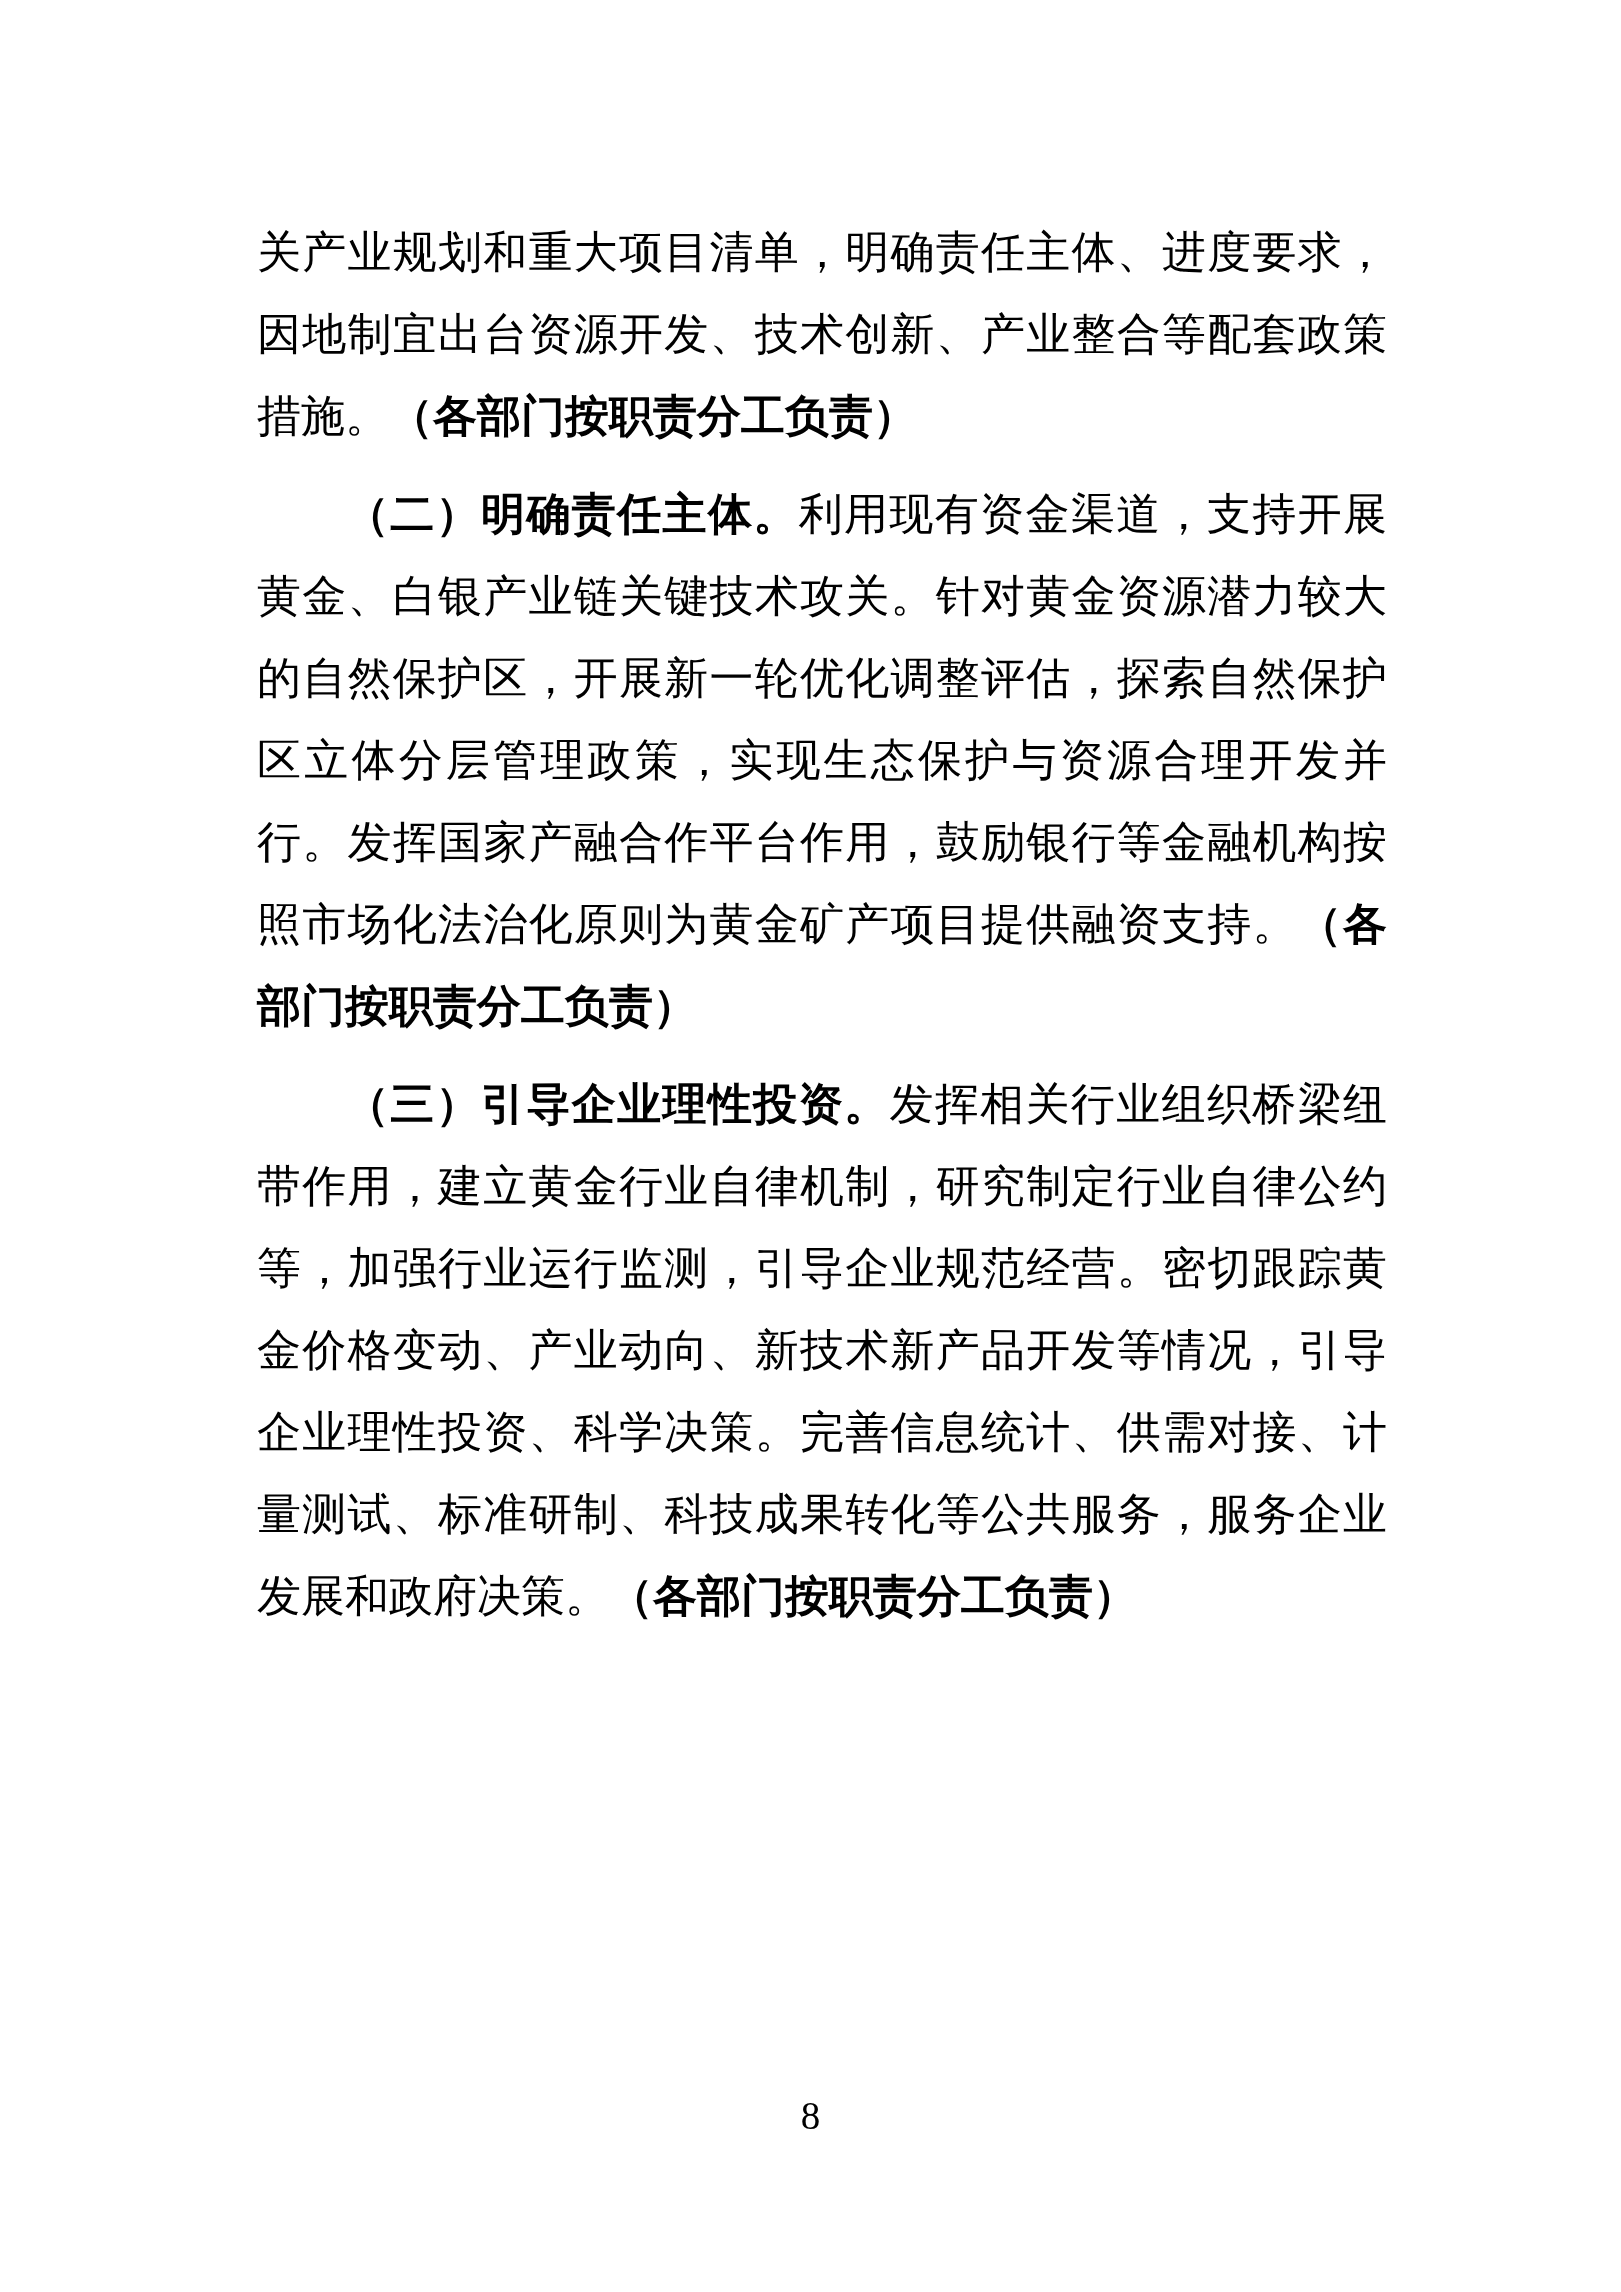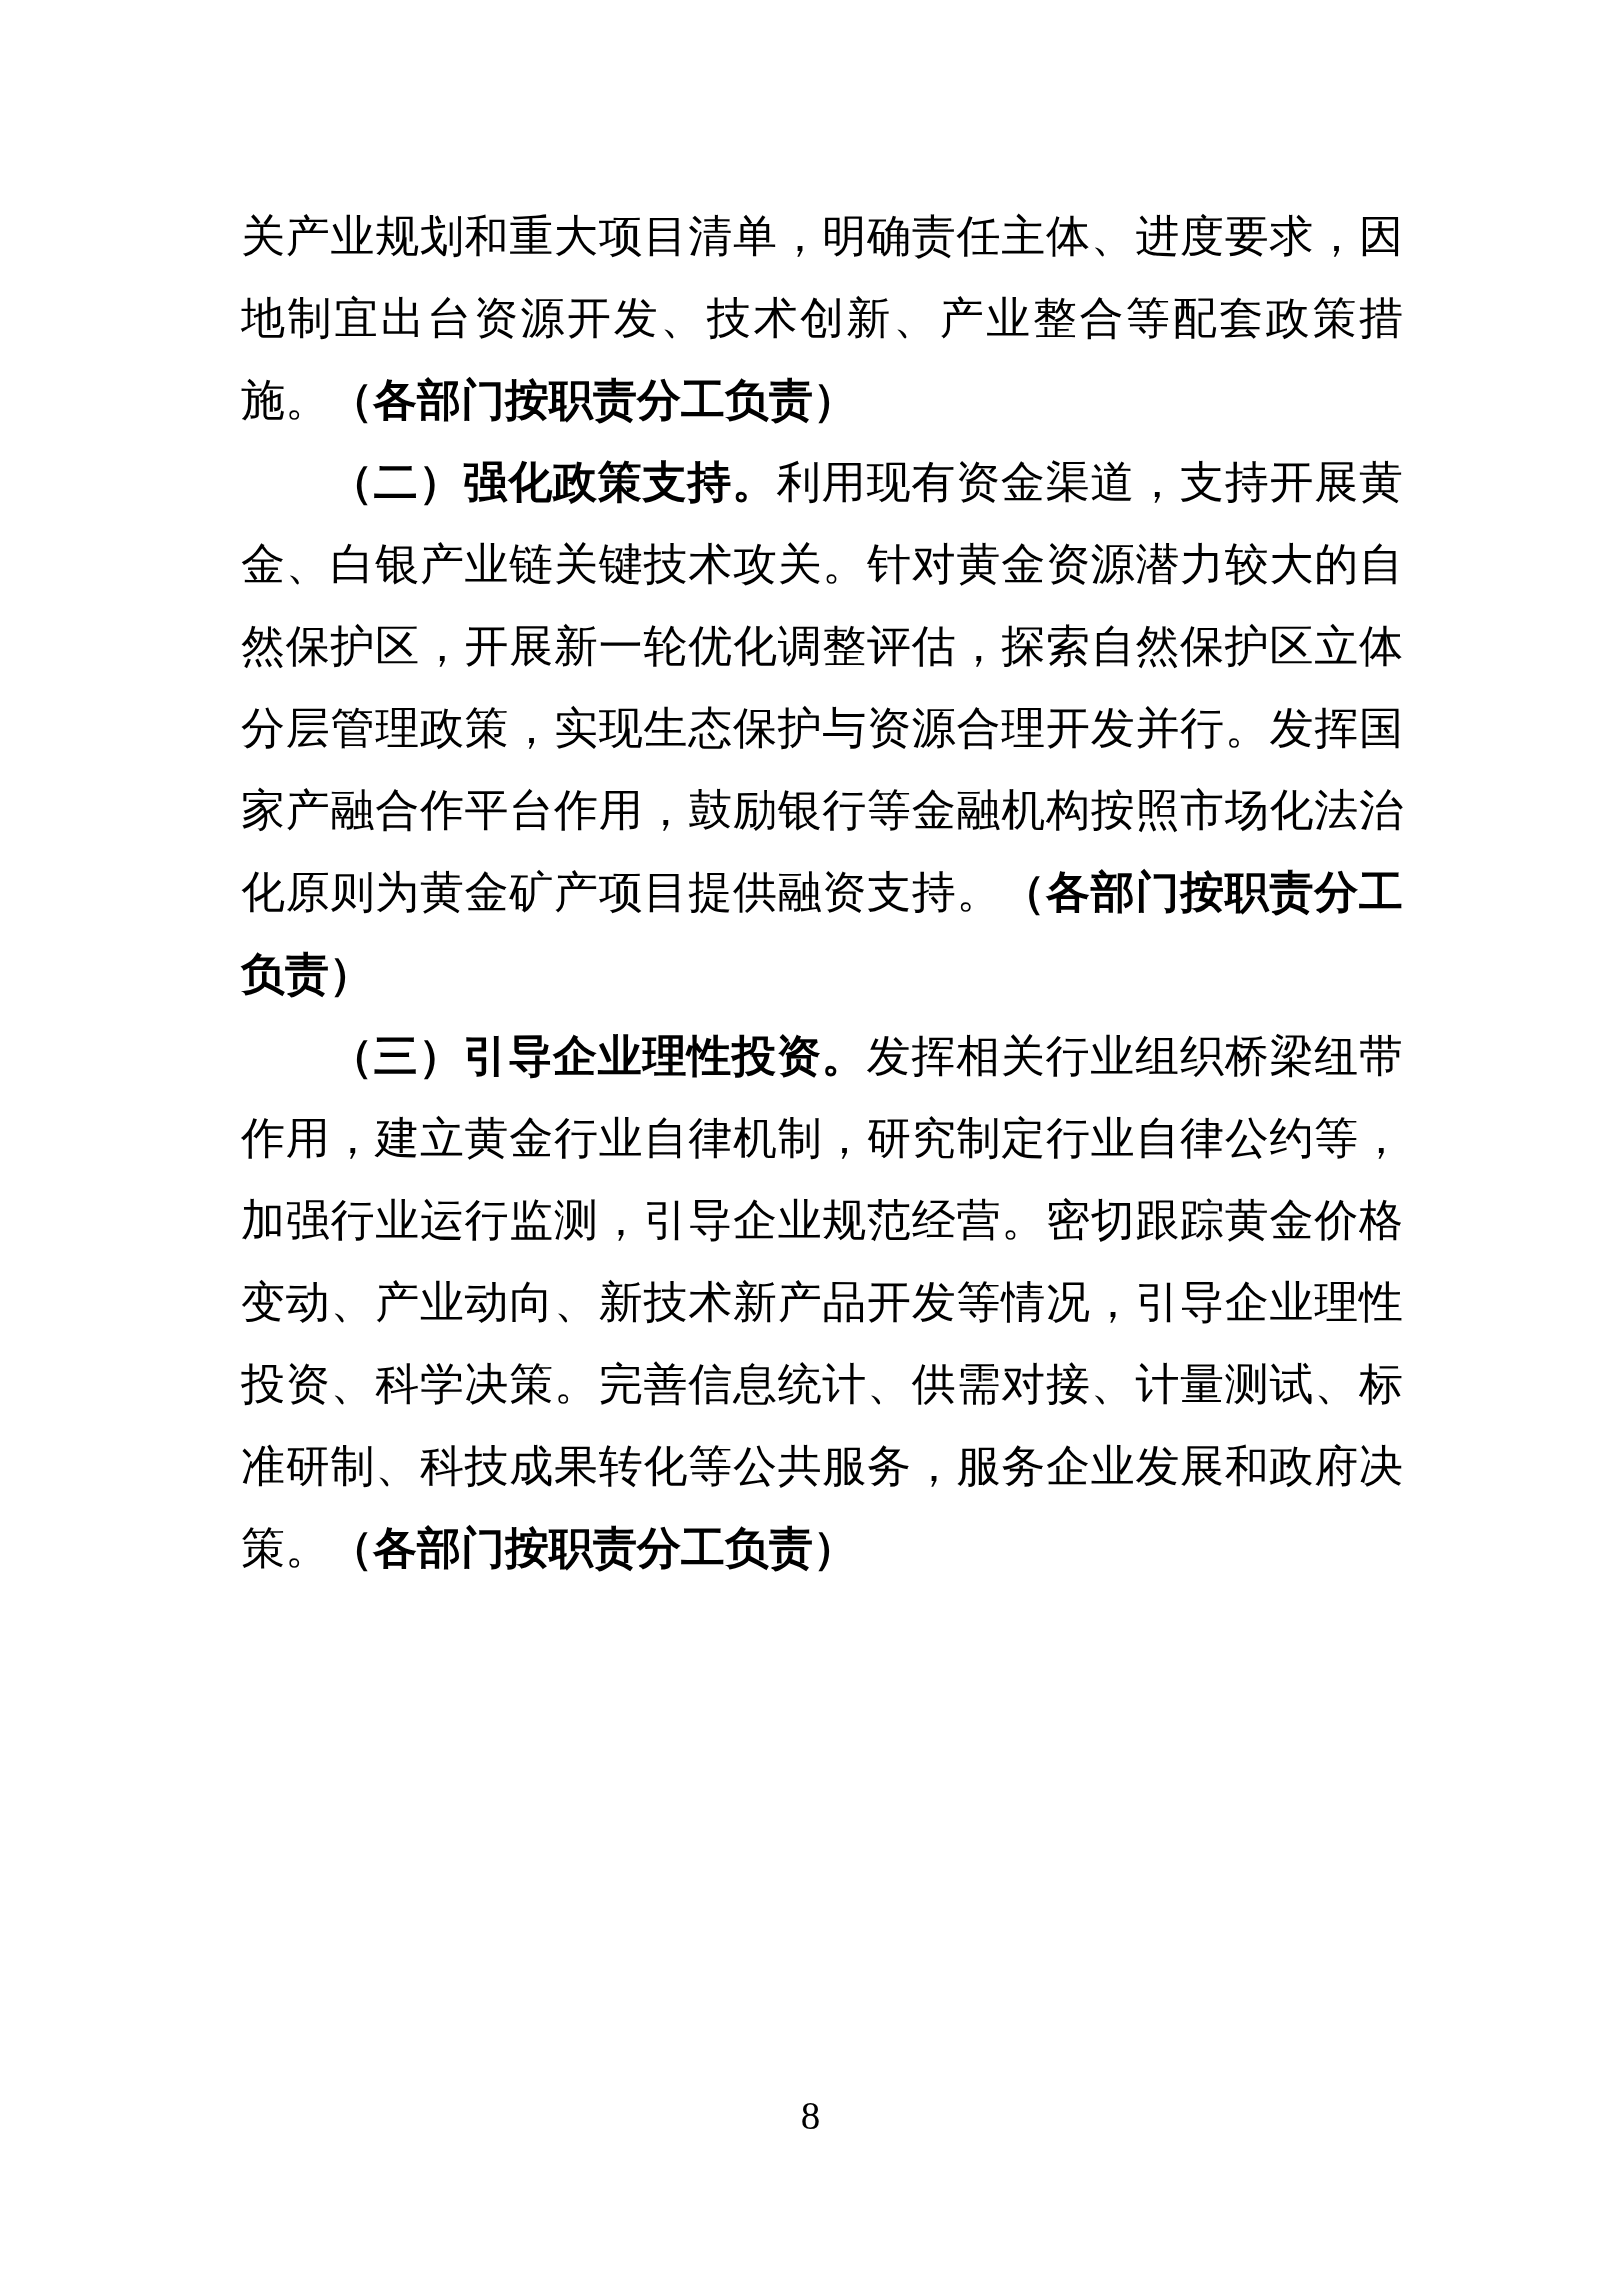--- a/index.html
+++ b/index.html
@@ -21,21 +21,21 @@
     left: 241px;
     top: 196px;
     width: 1162px;
     font-size: 44px;
     line-height: 82px;
     text-align: justify;
     text-justify: inter-character;
     color: #000000;
   }
   .para {
-    margin: 0;
+    margin: 16px;
     padding: 0;
   }
   .para.indent {
     text-indent: 2em;
   }
   .seg.bold {
     font-weight: 700;
   }
   .page-number {
     position: absolute;
@@ -48,18 +48,18 @@
     color: #000000;
     font-family: "Liberation Serif", "DejaVu Serif", serif;
   }
 </style>
 </head>
 <body>
 
 <div class="page">
   <main class="content">
       <p class="para"><span class="seg">关产业规划和重大项目清单，明确责任主体、进度要求，因地制宜出台资源开发、技术创新、产业整合等配套政策措施。</span><span class="seg bold">（各部门按职责分工负责）</span></p>
-      <p class="para indent"><span class="seg bold">（二）强化政策支持。</span><span class="seg">利用现有资金渠道，支持开展黄金、白银产业链关键技术攻关。针对黄金资源潜力较大的自然保护区，开展新一轮优化调整评估，探索自然保护区立体分层管理政策，实现生态保护与资源合理开发并行。发挥国家产融合作平台作用，鼓励银行等金融机构按照市场化法治化原则为黄金矿产项目提供融资支持。</span><span class="seg bold">（各部门按职责分工负责）</span></p>
+      <p class="para indent"><span class="seg bold">（二）明确责任主体。</span><span class="seg">利用现有资金渠道，支持开展黄金、白银产业链关键技术攻关。针对黄金资源潜力较大的自然保护区，开展新一轮优化调整评估，探索自然保护区立体分层管理政策，实现生态保护与资源合理开发并行。发挥国家产融合作平台作用，鼓励银行等金融机构按照市场化法治化原则为黄金矿产项目提供融资支持。</span><span class="seg bold">（各部门按职责分工负责）</span></p>
       <p class="para indent"><span class="seg bold">（三）引导企业理性投资。</span><span class="seg">发挥相关行业组织桥梁纽带作用，建立黄金行业自律机制，研究制定行业自律公约等，加强行业运行监测，引导企业规范经营。密切跟踪黄金价格变动、产业动向、新技术新产品开发等情况，引导企业理性投资、科学决策。完善信息统计、供需对接、计量测试、标准研制、科技成果转化等公共服务，服务企业发展和政府决策。</span><span class="seg bold">（各部门按职责分工负责）</span></p>
     </main>
   <div class="page-number">8</div>
 </div>
 
 
 </body></html>

